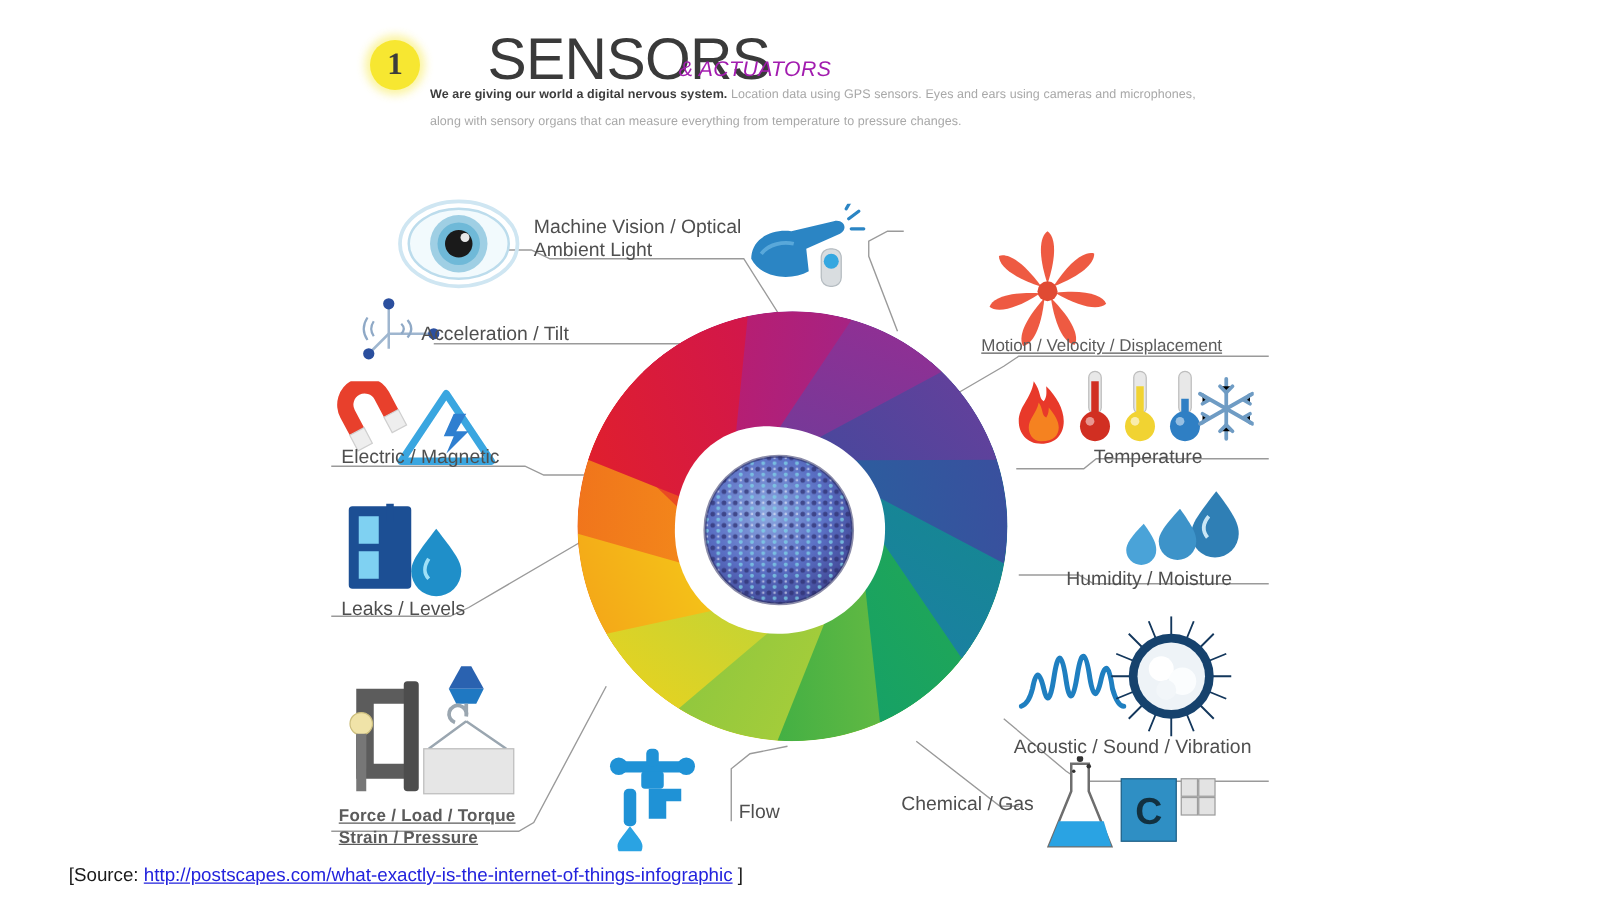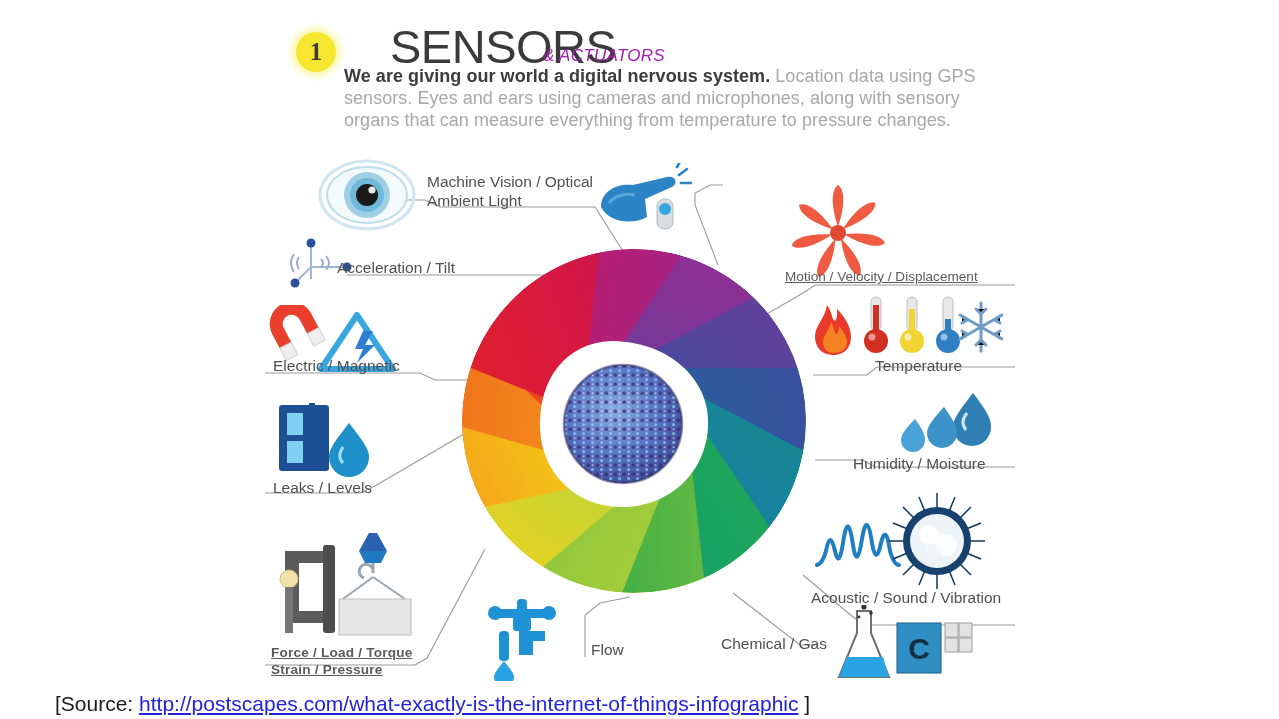--- a/index.html
+++ b/index.html
@@ -69,21 +69,21 @@
     font-weight: normal;
     color: #a21caf;
     letter-spacing: 0.3px;
     white-space: nowrap;
   }
   #blurb {
     position: absolute;
     left: 48px;
     top: 53px;
     width: 632px;
-    font-size: 18px;
+    font-size: 10px;
     line-height: 22px;
     color: #a8a8a8;
     letter-spacing: 0.05px;
   }
   #blurb .lead {
     color: #3c3c3c;
     font-weight: bold;
   }
 
   
@@ -131,21 +131,21 @@
   .lbl.bold  { font-weight: bold; letter-spacing: .2px; }
 
   
   .icon-box { position: absolute; }
 
   
   #source {
     position: absolute;
     left: 55px;
     top: 692px;
-    font-size: 21px;
+    font-size: 15px;
     color: #1a1a1a;
     font-family: "Liberation Sans", sans-serif;
     white-space: nowrap;
   }
   #source a {
     color: #2222dd;
     text-decoration: underline;
   }
   #source .brk { color: #1a1a1a; }
 </style>

